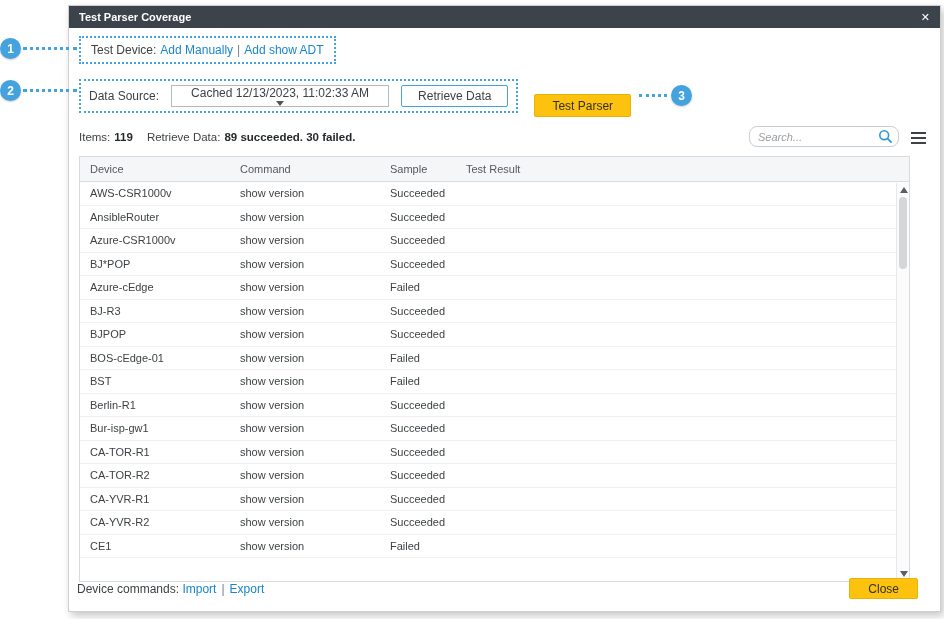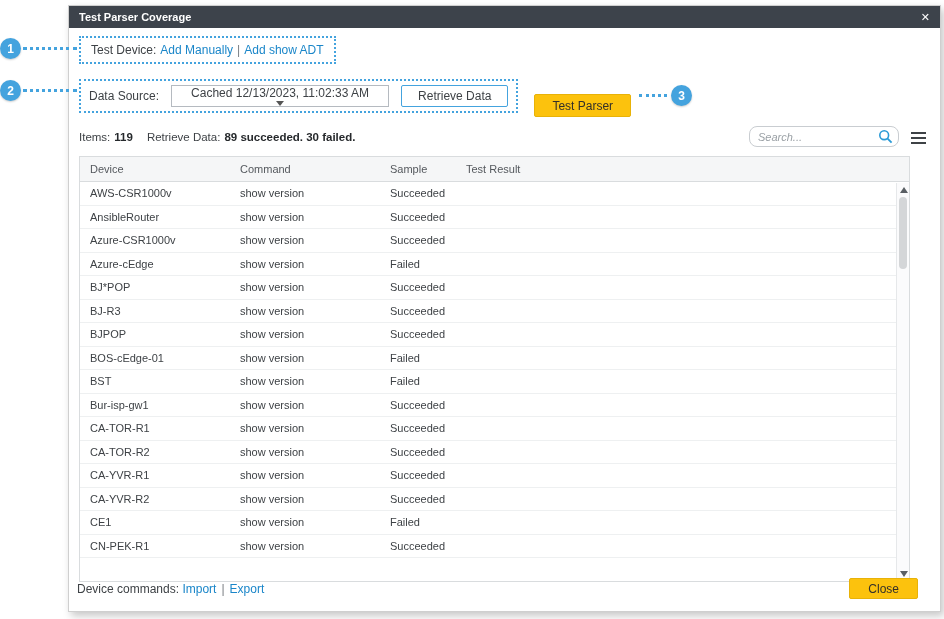--- a/index.html
+++ b/index.html
@@ -175,32 +175,32 @@
                 <td>Succeeded</td>
                 <td></td>
               </tr>
               <tr>
                 <td>Azure-CSR1000v</td>
                 <td>show version</td>
                 <td>Succeeded</td>
                 <td></td>
               </tr>
               <tr>
+                <td>BJ*POP</td>
+                <td>show version</td>
+                <td>Succeeded</td>
+                <td></td>
+              </tr>
+              <tr>
                 <td>Azure-cEdge</td>
                 <td>show version</td>
                 <td>Failed</td>
                 <td></td>
               </tr>
               <tr>
-                <td>BJ*POP</td>
-                <td>show version</td>
-                <td>Succeeded</td>
-                <td></td>
-              </tr>
-              <tr>
                 <td>BJ-R3</td>
                 <td>show version</td>
                 <td>Succeeded</td>
                 <td></td>
               </tr>
               <tr>
                 <td>BJPOP</td>
                 <td>show version</td>
                 <td>Succeeded</td>
                 <td></td>
@@ -211,20 +211,26 @@
                 <td>Failed</td>
                 <td></td>
               </tr>
               <tr>
                 <td>BST</td>
                 <td>show version</td>
                 <td>Failed</td>
                 <td></td>
               </tr>
               <tr>
+                <td>Berlin-R1</td>
+                <td>show version</td>
+                <td>Succeeded</td>
+                <td></td>
+              </tr>
+              <tr>
                 <td>Bur-isp-gw1</td>
                 <td>show version</td>
                 <td>Succeeded</td>
                 <td></td>
               </tr>
               <tr>
                 <td>CA-TOR-R1</td>
                 <td>show version</td>
                 <td>Succeeded</td>
                 <td></td>
@@ -244,26 +250,20 @@
               <tr>
                 <td>CA-YVR-R2</td>
                 <td>show version</td>
                 <td>Succeeded</td>
                 <td></td>
               </tr>
               <tr>
                 <td>CE1</td>
                 <td>show version</td>
                 <td>Failed</td>
-                <td></td>
-              </tr>
-              <tr>
-                <td>CN-PEK-R1</td>
-                <td>show version</td>
-                <td>Succeeded</td>
                 <td></td>
               </tr>
             </tbody>
         </table>
         <div class="scrollbar">
           <span class="sb-arrow up"></span>
           <span class="sb-thumb"></span>
           <span class="sb-arrow down"></span>
         </div>
       </div>

